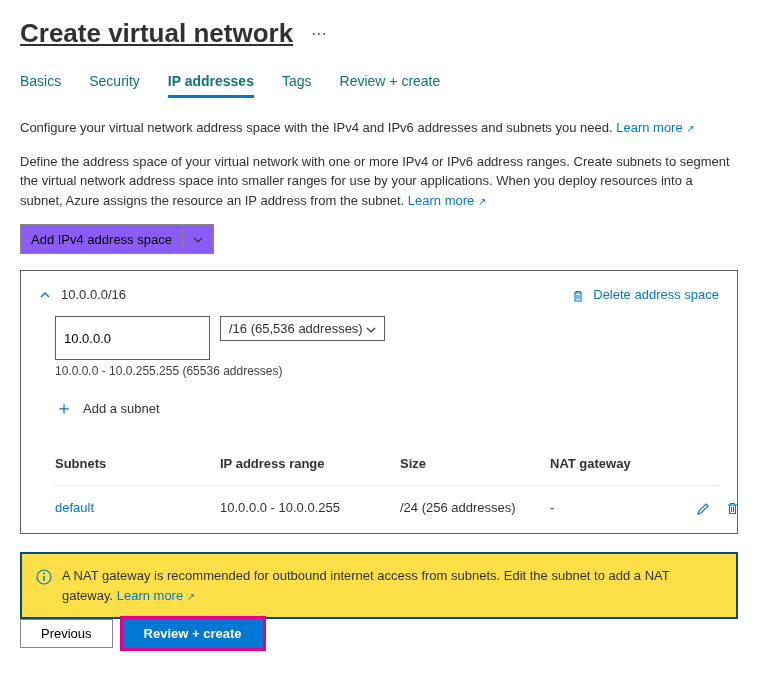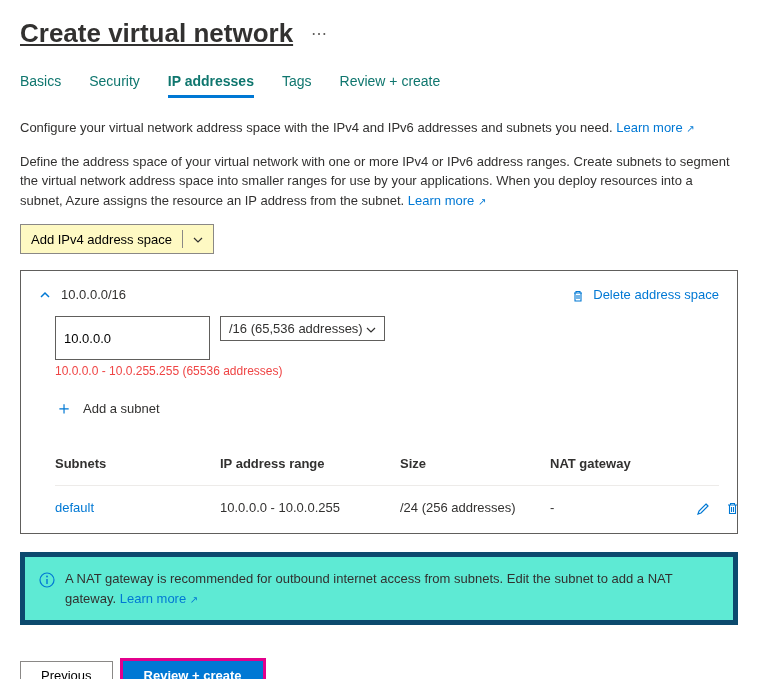--- a/index.html
+++ b/index.html
@@ -15,60 +15,59 @@
     .page-title { font-size: 26px; font-weight: 600; text-decoration: underline; }
     .more-icon { font-size: 16px; color: #605e5c; cursor: pointer; }
     .tabs { display: flex; gap: 28px; border-bottom: none; margin-bottom: 20px; }
     .tab { font-size: 14px; color: #0f766e; padding-bottom: 6px; cursor: pointer; }
     .tab.active { font-weight: 600; border-bottom: 3px solid #0078d4; }
     .intro-text { font-size: 13px; line-height: 1.5; margin-bottom: 14px; }
     .link { color: #0078d4; text-decoration: none; cursor: pointer; }
     .external-icon { font-size: 10px; }
     .add-space-btn {
       border: 1px solid #8a8886;
-      background: #fef9c3;
+      background: #8b5cf6;
       padding: 5px 10px;
       font-size: 13px;
       display: inline-flex;
       align-items: center;
       gap: 10px;
       cursor: pointer;
       margin-bottom: 16px;
     }
     .btn-divider { width: 1px; height: 18px; background: #8a8886; }
     .chev { font-size: 10px; }
     .space-card { border: 1px solid #605e5c; padding: 16px 18px 4px 18px; margin-bottom: 18px; }
     .space-header { display: flex; align-items: center; justify-content: space-between; margin-bottom: 14px; }
     .space-header-left { display: flex; align-items: center; gap: 10px; }
     .caret { color: #0078d4; cursor: pointer; font-size: 12px; }
     .cidr-label { font-size: 13px; }
     .delete-space { display: flex; align-items: center; gap: 8px; color: #0078d4; cursor: pointer; font-size: 13px; }
     .trash-icon { width: 14px; height: 14px; display: inline-block; }
     .inputs-row { display: flex; gap: 10px; margin-left: 16px; margin-bottom: 4px; }
     .text-input { border: 1px solid #605e5c; padding: 4px 8px; font-size: 13px; width: 155px; height: 44px; }
     .select-box { border: 1px solid #605e5c; padding: 4px 8px; font-size: 13px; width: 165px; height: 25px; display: flex; justify-content: space-between; align-items: center; cursor: pointer; }
-    .range-hint { margin-left: 16px; font-size: 12px; color: #ef4444; margin-bottom: 18px; }
+    .range-hint { margin-left: 16px; font-size: 12px; color: #404040; margin-bottom: 18px; }
     .add-subnet { display: flex; align-items: center; gap: 10px; margin-left: 16px; color: #323130; cursor: pointer; margin-bottom: 22px; font-size: 13px; }
     .plus-icon { color: #0078d4; font-size: 18px; font-weight: 300; }
     .subnet-table { margin-left: 16px; }
     .subnet-head, .subnet-row { display: grid; grid-template-columns: 165px 180px 150px 130px 60px; align-items: center; padding: 14px 0; }
     .subnet-head { font-weight: 600; font-size: 13px; border-bottom: 1px solid #edebe9; }
     .subnet-row { font-size: 13px; }
     .subnet-name { color: #0078d4; cursor: pointer; }
     .row-actions { display: flex; gap: 14px; justify-content: flex-end; }
     .pencil-icon, .trash2-icon { color: #0078d4; cursor: pointer; width: 15px; height: 15px; }
     .info-box {
-      background: #5eead4;
-      border: 5px solid #0c4a6e;
+      background: #fde047;
+      border: 2px solid #0c4a6e;
       padding: 12px 14px;
       display: flex;
       gap: 10px;
       font-size: 13px;
       line-height: 1.5;
-      margin-bottom: 36px;
     }
     .info-icon { color: #0078d4; flex-shrink: 0; width: 16px; height: 16px; }
     .footer-btns { display: flex; gap: 10px; }
     .btn {
       border: 1px solid #8a8886;
       background: #fff;
       padding: 6px 20px;
       font-size: 13px;
       cursor: pointer;
       min-width: 80px;

